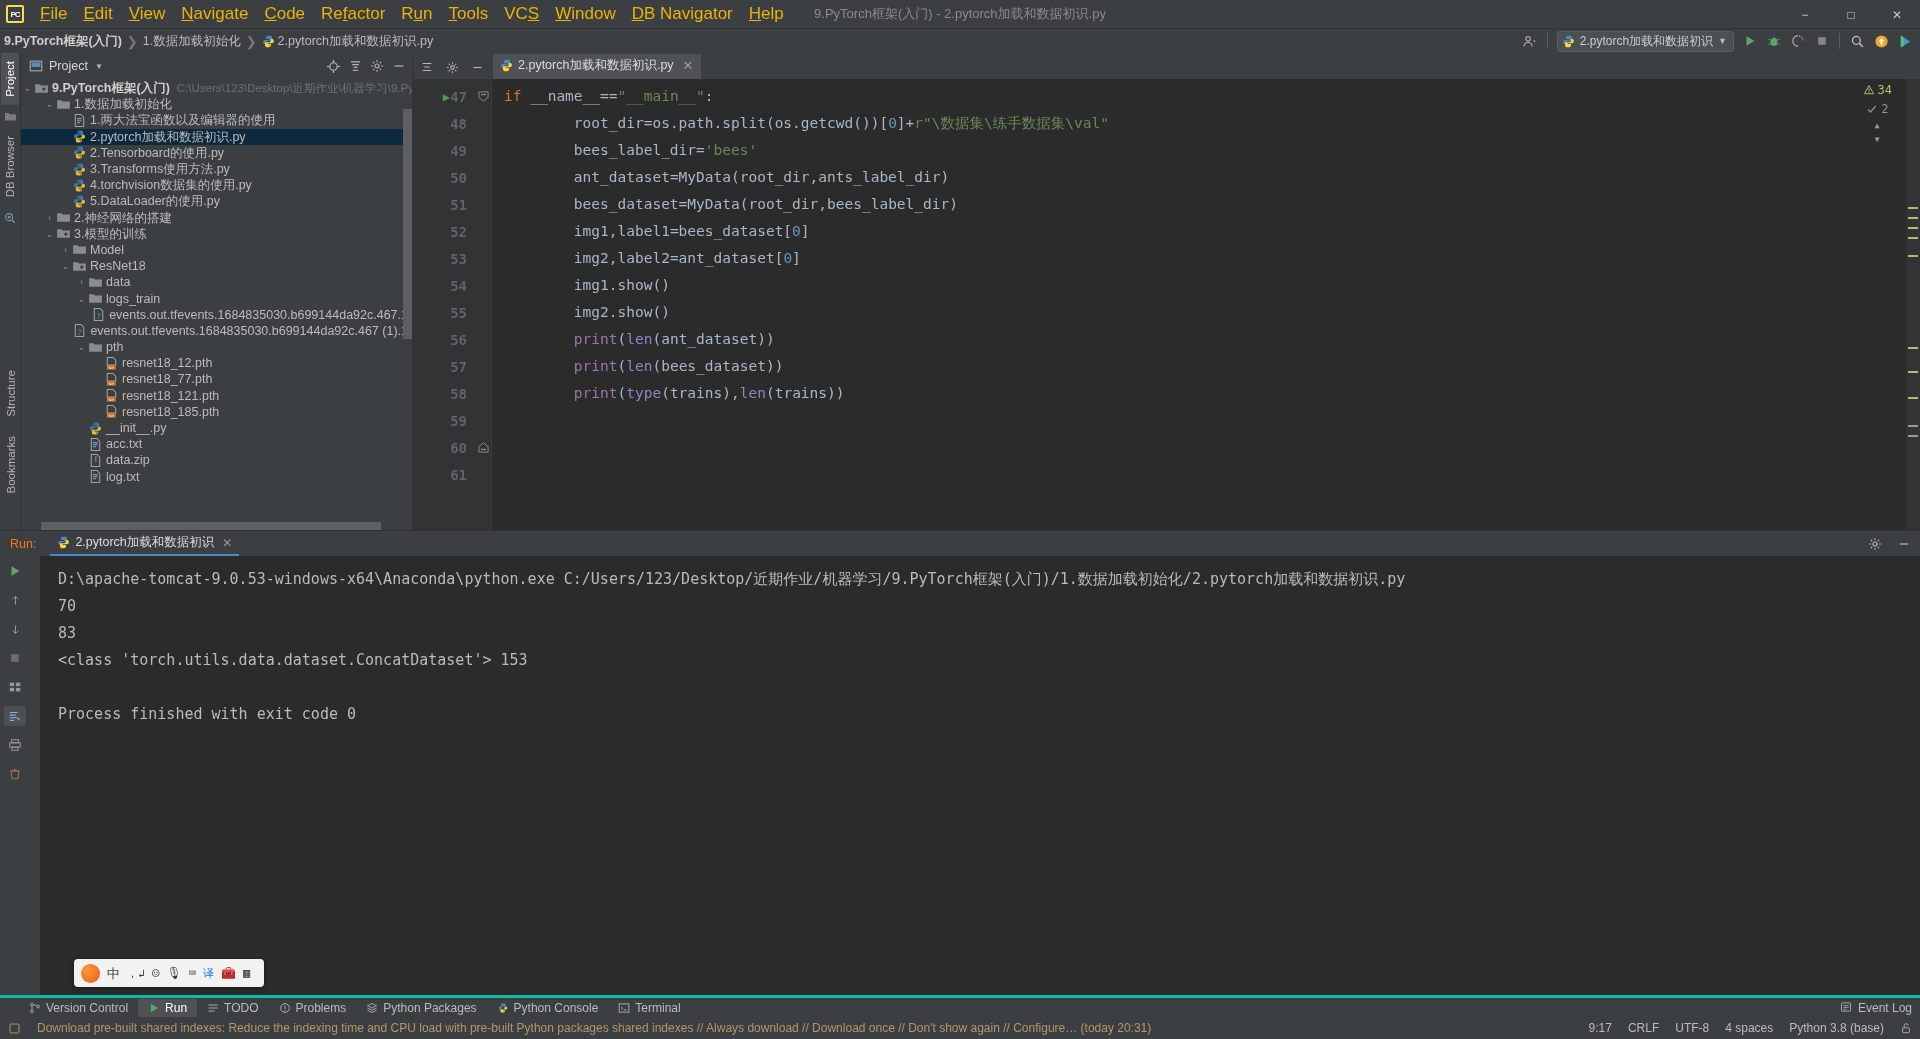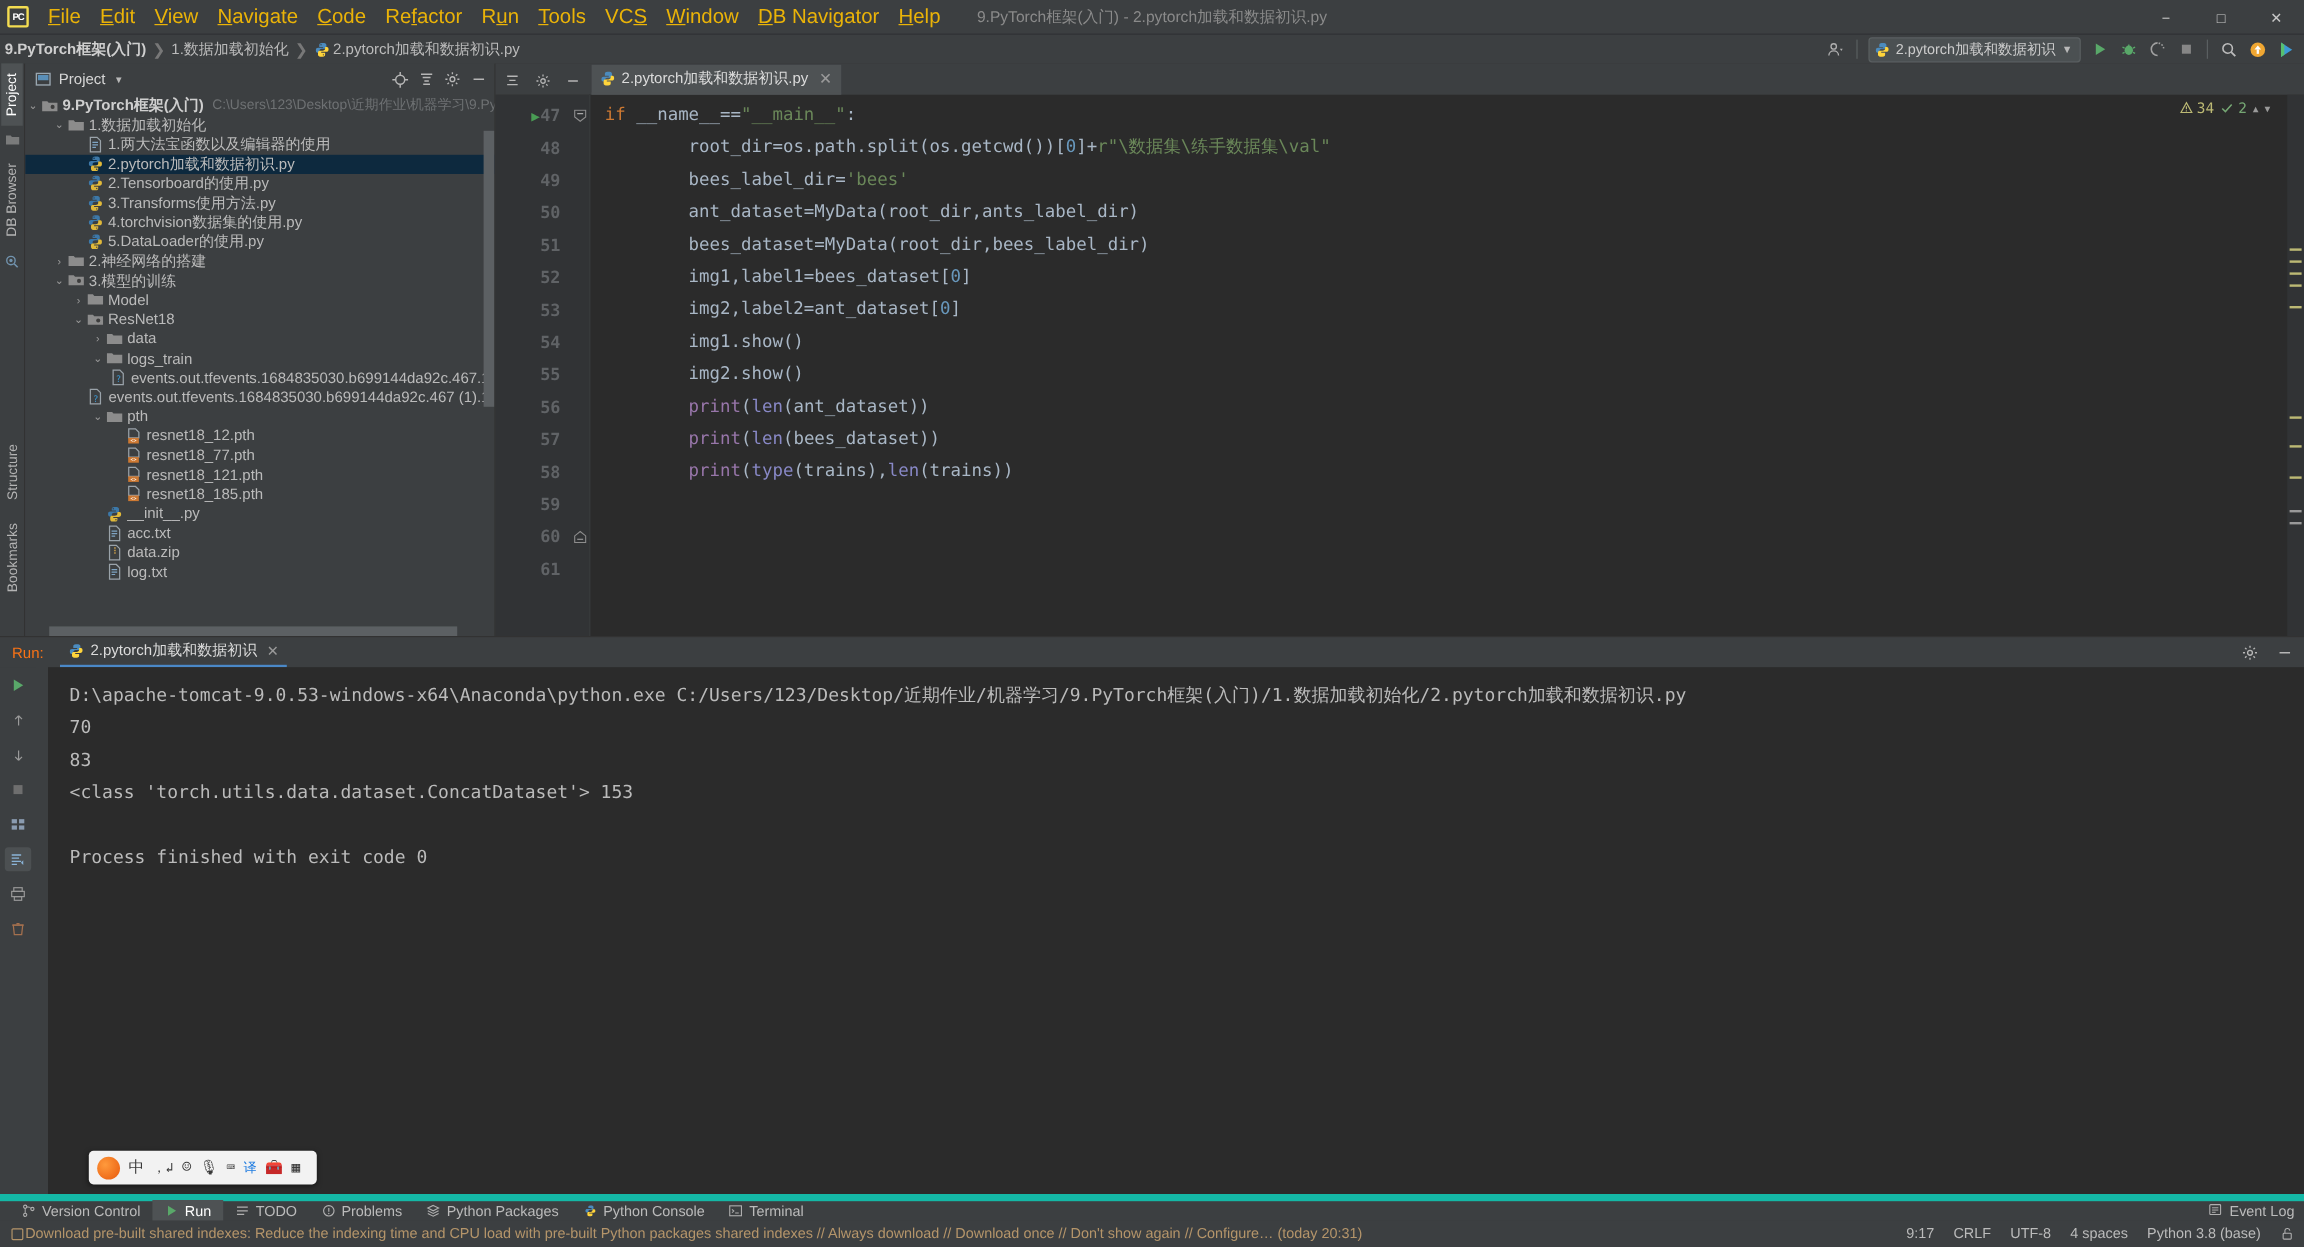--- a/index.html
+++ b/index.html
@@ -163,21 +163,21 @@
   .kw { color: #cc7832; }
   .dunder { color: #a9b7c6; }
   .str { color: #6a8759; }
   .num { color: #6897bb; }
   .fn { color: #9876aa; }
   .plain { color: #a9b7c6; }
   .builtin { color: #8888c6; }
 
   .inspect-widget {
     position: absolute; right: 28px; top: 4px; display: flex; align-items: center; gap: 5px;
-    font-size: 12px; color: #bbbbbb;
+    font-size: 12px; color: #bbbbbb; flex-direction: column;
   }
   .iw-warn { color: #bcb974; display: flex; align-items: center; gap: 3px; }
   .iw-ok { color: #75a673; display: flex; align-items: center; gap: 3px; }
 
   .err-stripe {
     position: absolute; right: 0; top: 0; width: 14px; height: 100%;
     background: #313335;
   }
   .stripe-mark { position: absolute; right: 2px; width: 10px; height: 2px; }
 
@@ -221,34 +221,34 @@
   .sogou-ic {
     width: 19px; height: 19px; border-radius: 50%;
     background: radial-gradient(circle at 35% 35%, #ff9a3c, #e8590c);
     position: relative;
   }
   .ime-t { color: #3a3a3a; font-size: 13px; }
 
   
   .tw-bar {
     height: 22px; min-height: 22px; background: #3c3f41; display: flex; align-items: center;
-    padding-left: 8px; gap: 0; position: relative; border-top: 6px solid #14b8a6;
+    padding-left: 19px; gap: 0; position: relative; border-top: 3px solid #14b8a6;
   }
   .tw-item {
     display: flex; align-items: center; gap: 5px; padding: 2px 10px;
     font-size: 12px; color: #bbbbbb; white-space: nowrap;
   }
   .tw-item.active { background: #4e5254; color: #ffffff; }
   .tw-right { position: absolute; right: 8px; display: flex; align-items: flex-start; gap: 6px; font-size: 12px; }
 
   .statusbar {
     height: 22px; min-height: 22px; background: #3c3f41; display: flex; align-items: center;
     padding: 0 8px; position: relative; font-size: 12px; color: #a0a3a6;
   }
-  .sb-msg { display: flex; align-items: center; gap: 0; color: #b5956a; white-space: nowrap; overflow: hidden; text-align: right; }
+  .sb-msg { display: flex; align-items: center; gap: 16px; color: #b5956a; white-space: nowrap; overflow: hidden; text-align: right; }
   .sb-right { position: absolute; right: 8px; display: flex; align-items: center; gap: 16px; color: #bbbbbb; }
 
   
   .ls-bottom { position: absolute; bottom: 26px; left: 0; width: 21px; display: flex; flex-direction: column; align-items: center; }
 
   svg { display: block; }
 </style>
 </head>
 <body>
 

